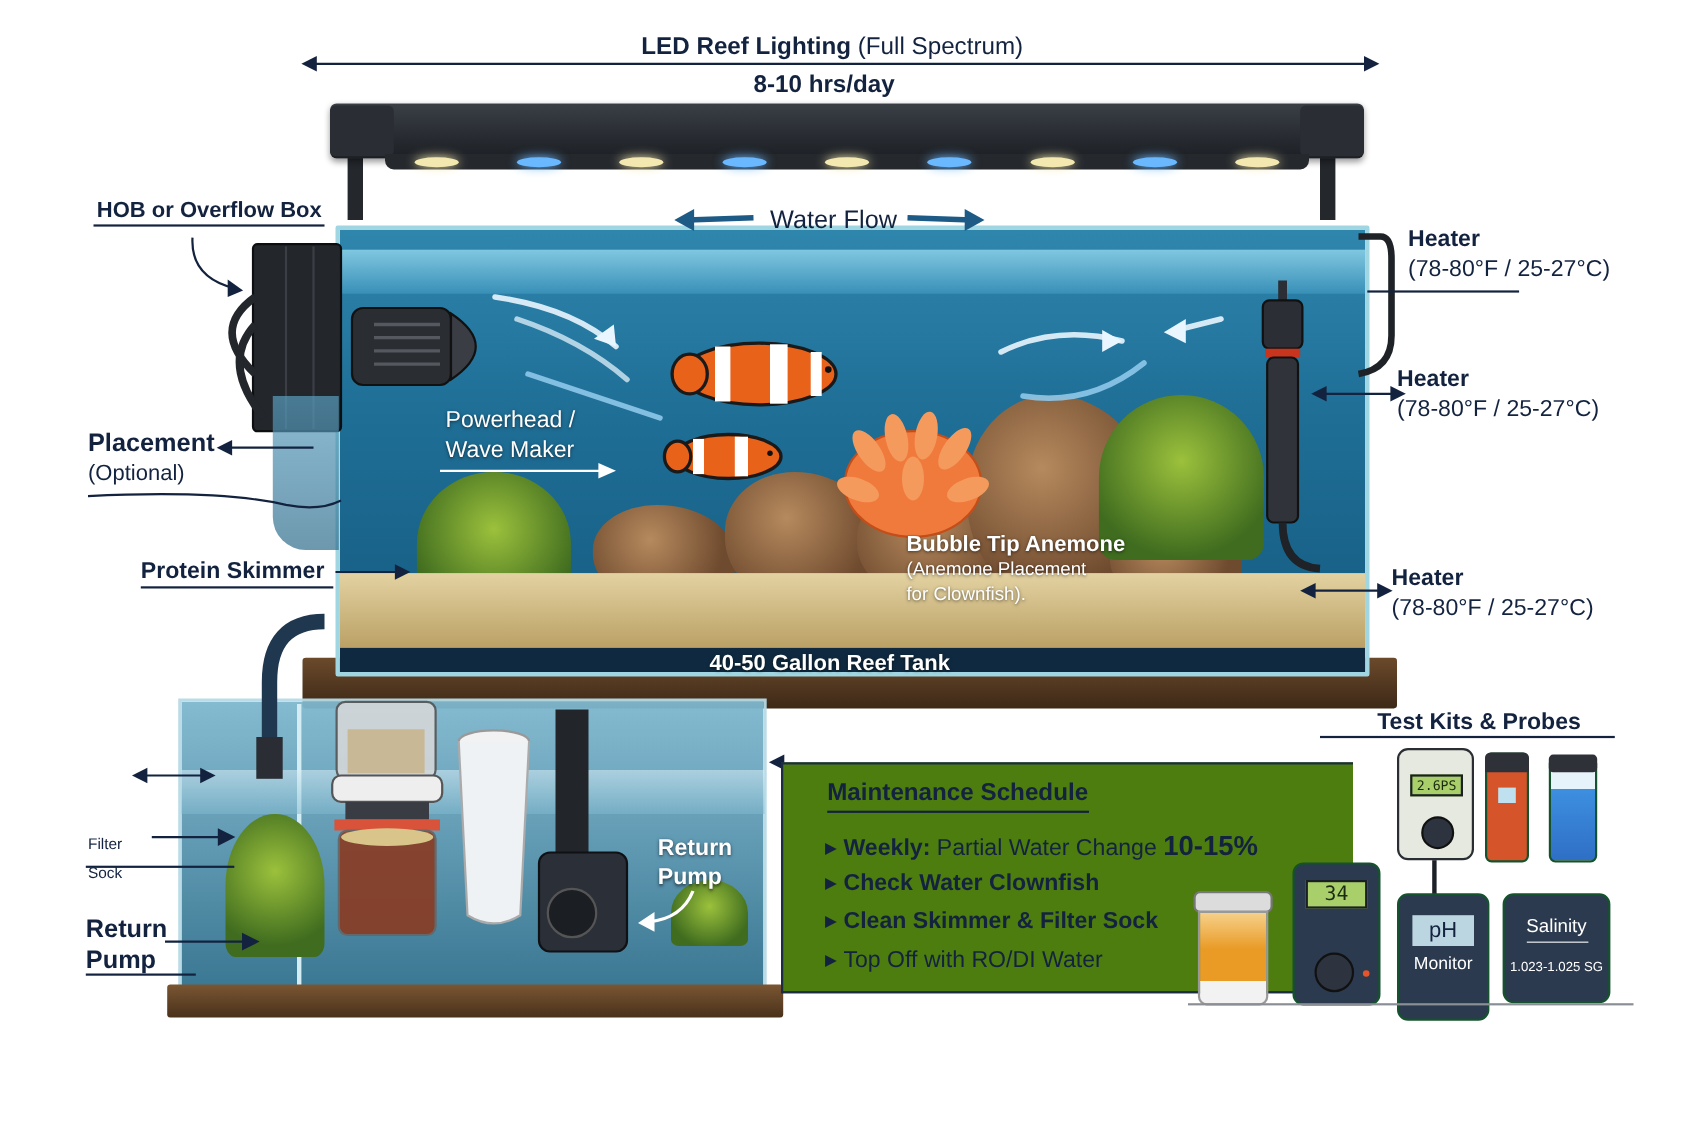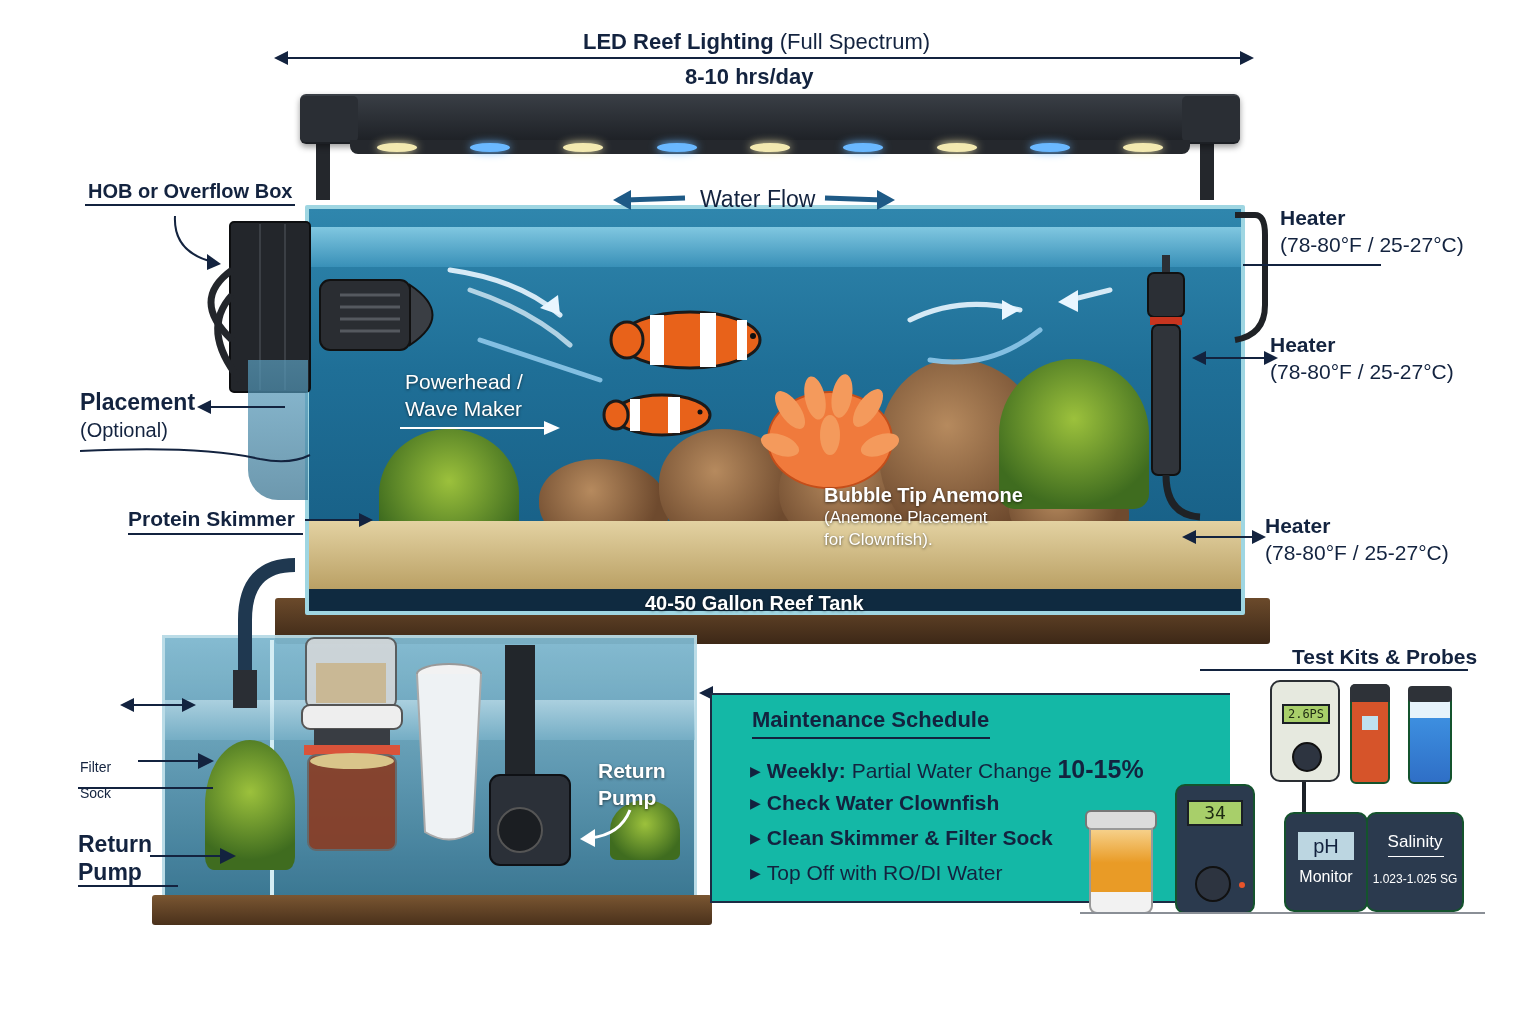--- a/index.html
+++ b/index.html
@@ -28,21 +28,21 @@
   .rock { position: absolute; border-radius: 45% 55% 40% 50%; background: radial-gradient(circle at 40% 35%, #b68a5e, #6e4a2e 70%); }
   .plant { position: absolute; border-radius: 50% 50% 10% 10%; background: radial-gradient(circle at 50% 40%, #9cc13c, #3f6c1f 75%); }
   .stand { left: 275px; top: 598px; width: 995px; height: 46px; background: linear-gradient(#6b4a2b, #3d2817); border-radius: 3px; }
 
   
   .sump { left: 162px; top: 635px; width: 535px; height: 270px; background: linear-gradient(#7fb8cf, #2f6f8c); border: 3px solid #b8dbe6; opacity: .95; }
   .sump-base { left: 152px; top: 895px; width: 560px; height: 30px; background: linear-gradient(#7a5632, #4a311b); border-radius: 3px; }
   .sump-div { left: 270px; top: 640px; width: 4px; height: 262px; background: #d4edf4; }
 
   
-  .maint { left: 710px; top: 693px; width: 520px; height: 210px; background: #14b8a6; border: 2px solid #1c2c44; border-right: none; }
+  .maint { left: 710px; top: 693px; width: 520px; height: 210px; background: #4d7c0f; border: 2px solid #1c2c44; border-right: none; }
   .maint-title { left: 40px; top: 12px; font-size: 22px; font-weight: 700; }
   .maint-item { position: absolute; left: 38px; font-size: 21px; font-weight: 700; white-space: nowrap; }
   .maint-item .bullet { font-size: 14px; margin-right: 6px; vertical-align: 2px; }
   .maint-item .thin { font-weight: 400; }
   .maint-item .big { font-size: 25px; }
 
   
   .device { position: absolute; border-radius: 10px; background: #2b3a4e; border: 2px solid #14532d; }
   .screen { position: absolute; background: #a8cf6a; border: 2px solid #1a1f25; text-align: center; font-family: "DejaVu Sans Mono", monospace; color: #1d2a12; }
   .knob { position: absolute; border-radius: 50%; background: #2d3440; border: 2px solid #111; }
@@ -346,21 +346,21 @@
     <span class="bullet">▶</span><span>Check Water Clownfish</span>
   </div>
   <div class="maint-item" style="top:131px;">
     <span class="bullet">▶</span><span>Clean Skimmer &amp; Filter Sock</span>
   </div>
   <div class="maint-item" style="top:166px;">
     <span class="bullet">▶</span><span class="thin">Top Off with RO/DI Water</span>
   </div>
 </div>
 
-<div class="lbl" style="left:1292px;top:644px;font-size:21px;">
+<div class="lbl" style="left:1252px;top:644px;font-size:21px;">
   <b>Test Kits &amp; Probes</b>
 </div>
 <div class="uline" style="left:1200px;top:669px;width:268px;height:1.5px;"></div>
 
 <div class="device" style="left:1270px;top:680px;width:70px;height:102px;background:#e6e9df;border-color:#2a2e33;">
   <div class="screen" style="left:10px;top:22px;width:48px;height:20px;font-size:12px;line-height:16px;">2.6PS</div>
   <div class="knob" style="left:20px;top:60px;width:30px;height:30px;"></div>
 </div>
 <div class="abs" style="left:1302px;top:782px;width:4px;height:32px;background:#1c2128;"></div>
 
@@ -377,21 +377,21 @@
   <div class="abs" style="left:0;top:0;width:72px;height:20px;background:#dcdcdc;border:2px solid #777;border-radius:6px;"></div>
   <div class="abs" style="left:4px;top:18px;width:64px;height:86px;background:linear-gradient(#f6d089 0%, #e99b26 40%, #e99b26 75%, #f2f2f2 75%);border:2px solid #999;border-radius:0 0 8px 8px;"></div>
 </div>
 
 <div class="device" style="left:1175px;top:784px;width:80px;height:130px;">
   <div class="screen" style="left:10px;top:14px;width:56px;height:26px;font-size:18px;line-height:22px;">34</div>
   <div class="knob" style="left:18px;top:80px;width:36px;height:36px;"></div>
   <div class="abs" style="left:62px;top:96px;width:6px;height:6px;border-radius:50%;background:#e8542a;"></div>
 </div>
 
-<div class="device" style="left:1270px;top:812px;width:84px;height:100px;margin-left:14px;">
+<div class="device" style="left:1270px;top:812px;width:84px;height:116px;">
   <div class="abs" style="left:12px;top:18px;width:56px;height:28px;background:#bcd6e1;color:#13233f;font-size:20px;text-align:center;line-height:28px;">pH</div>
   <div class="dev-label" style="top:54px;font-size:16px;">Monitor</div>
 </div>
 
 <div class="device" style="left:1366px;top:812px;width:98px;height:100px;">
   <div class="dev-label" style="top:18px;font-size:17px;">Salinity</div>
   <div class="abs" style="left:20px;top:42px;width:56px;height:1px;background:#fff;"></div>
   <div class="dev-label" style="top:58px;font-size:12px;">1.023-1.025 SG</div>
 </div>
 

